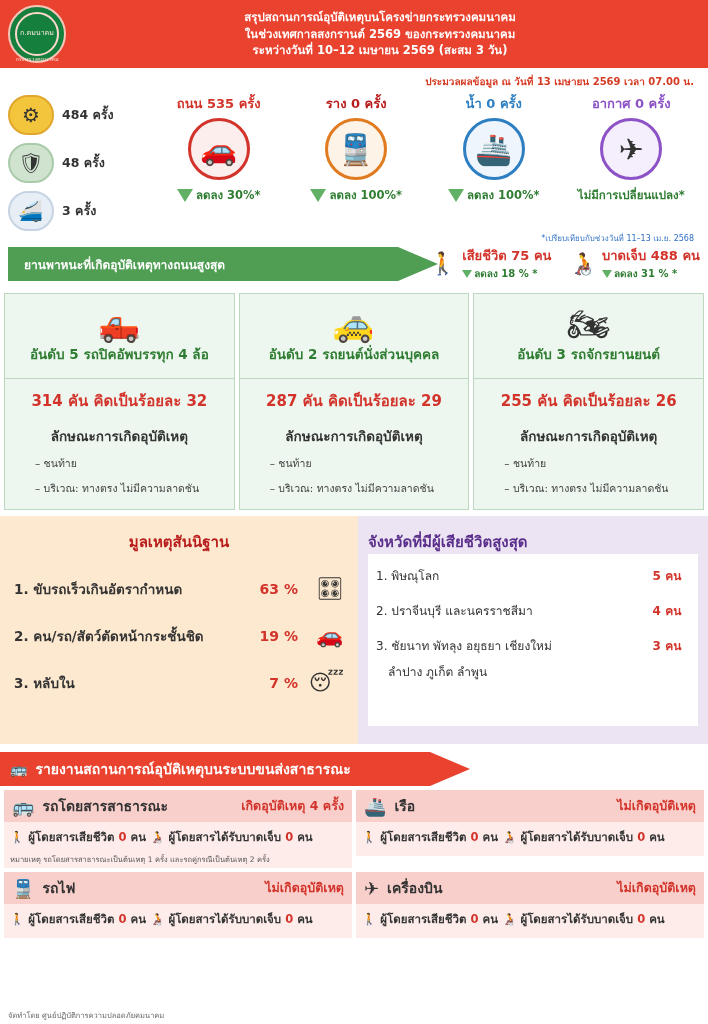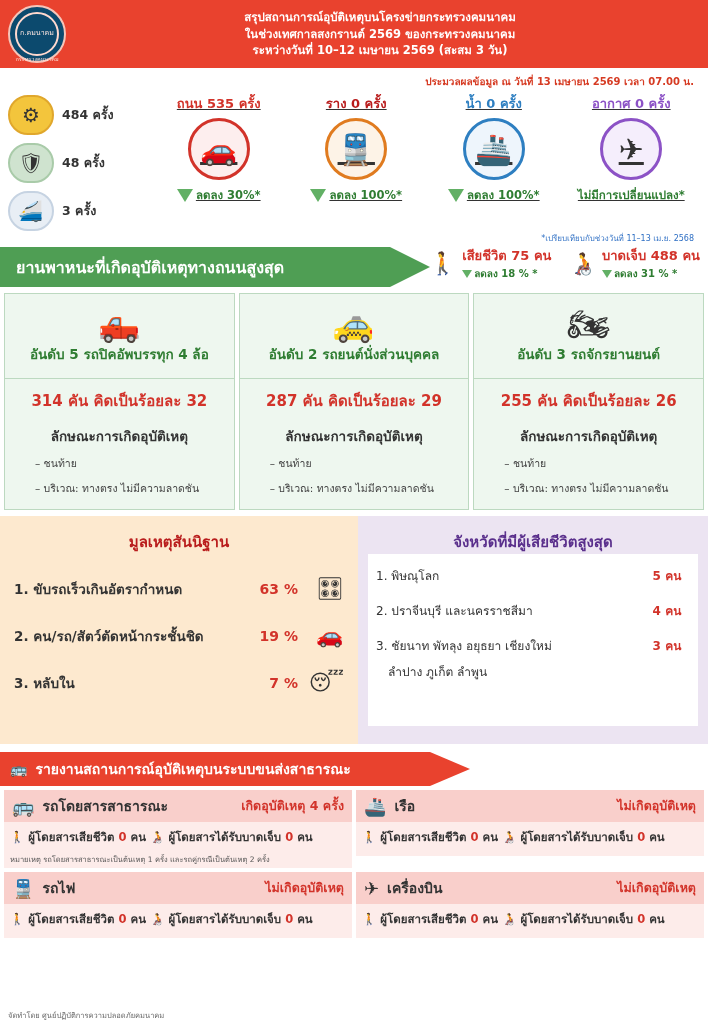--- a/index.html
+++ b/index.html
@@ -13,21 +13,21 @@
   .page { position:relative; width:708px; height:1024px; }
 
   
   .header {
     height:68px; background:#e9422e; color:#fff;
     display:flex; align-items:center; padding:4px 10px 4px 8px;
     position:relative;
   }
   .logo {
     width:58px; height:58px; border-radius:50%;
-    background:#0c4a6e; border:2px solid #f6c5b9;
+    background:#15803d; border:2px solid #f6c5b9;
     display:flex; align-items:center; justify-content:center;
     flex:0 0 auto; position:relative;
   }
   .logo .inner {
     width:44px;height:44px;border-radius:50%;
     border:2px solid #ffd9cf;
     display:flex;align-items:center;justify-content:center;
     font-size:7px; color:#ffe8e2; text-align:center; line-height:1.1;
   }
   .logo-caption{
@@ -51,21 +51,21 @@
   .badge-circle {
     width:46px;height:40px;border-radius:22px;
     display:flex;align-items:center;justify-content:center;
     font-size:20px; overflow:hidden;
   }
   .b1 { background:#f3c53c; border:2px solid #e0a72c; }
   .b2 { background:#cfe3cf; border:2px solid #a9cba9; }
   .b3 { background:#e8eef5; border:2px solid #c6d3e2; }
   .badge-label { font-size:12.5px; font-weight:bold; color:#333; }
 
-  .mode-cols { flex:1; display:flex; justify-content:space-around;text-decoration:underline; }
+  .mode-cols { flex:1; display:flex; justify-content:space-around; }
   .mode {
     width:118px; text-align:center; position:relative;
   }
   .mode .title { font-size:13px; font-weight:bold; margin-top:2px;}
   .mode .circle {
     width:62px;height:62px;border-radius:50%;
     margin:4px auto 0; display:flex;align-items:center;justify-content:center;
     font-size:30px;
   }
   .m-road .title{color:#d2332a;} .m-road .circle{background:#fdeeee;border:3px solid #d2332a;}
@@ -84,24 +84,24 @@
   }
   .nochange { font-size:11.5px; font-weight:bold; color:#333; }
   .footnote {
     position:absolute; right:14px; bottom:-4px;
     font-size:8px; color:#2e6fc4;
   }
 
   
   .band { position:relative; height:40px; margin-top:6px; }
   .band .green {
-    position:absolute; left:0; top:0; width:430px; height:40px;
+    position:absolute; left:8px; top:0; width:430px; height:34px;
     background:#4f9e54; color:#fff;
     display:flex; align-items:center; padding-left:16px;
-    font-size:16px; font-weight:bold;
+    font-size:12px; font-weight:bold;
     clip-path: polygon(0 0, 390px 0, 430px 50%, 390px 100%, 0 100%);
   }
   .band .stats {
     position:absolute; right:8px; top:-2px; display:flex; gap:18px;
   }
   .stat { display:flex; align-items:center; gap:5px; }
   .stat .figure { font-size:22px; }
   .stat .txt .l1 { font-size:13px; font-weight:bold; color:#d2332a; }
   .stat .txt .l2 { font-size:10px; font-weight:bold; color:#2f7d32;
                    display:flex; align-items:center; gap:2px; }
@@ -137,21 +137,21 @@
   .cause { width:358px; background:#fde9cf; padding:14px 14px 10px; }
   .cause h3 { text-align:center; font-size:15px; font-weight:bold; color:#b91c1c; }
   .cause .row {
     display:flex; align-items:center; margin-top:22px; gap:6px;
   }
   .cause .row .lab { flex:1; font-size:13.5px; font-weight:bold; color:#333; }
   .cause .row .pct { font-size:14px; font-weight:bold; color:#d2332a; }
   .cause .row .ic { font-size:22px; width:40px; text-align:right; }
 
   .prov { flex:1; background:#ece4f2; padding:14px 10px 10px; }
-  .prov h3 { text-align:center; font-size:15px; font-weight:bold; color:#5a2f8c; }
+  .prov h3 { text-align:left; font-size:15px; font-weight:bold; color:#5a2f8c; }
   .prov .pbox { background:#fff; padding:12px 8px; height:172px; }
   .prov .prow { display:flex; margin-bottom:16px; }
   .prov .prow .nm { flex:1; font-size:12px; color:#333; }
   .prov .prow .nm .sub { display:block; margin-top:7px; padding-left:12px; }
   .prov .prow .v { font-size:12px; font-weight:bold; color:#d2332a; width:46px; text-align:center;}
 
   
   .pt-band { position:relative; height:34px; margin-top:8px; }
   .pt-band .bg {
     position:absolute; left:0; top:0; width:470px; height:34px;

